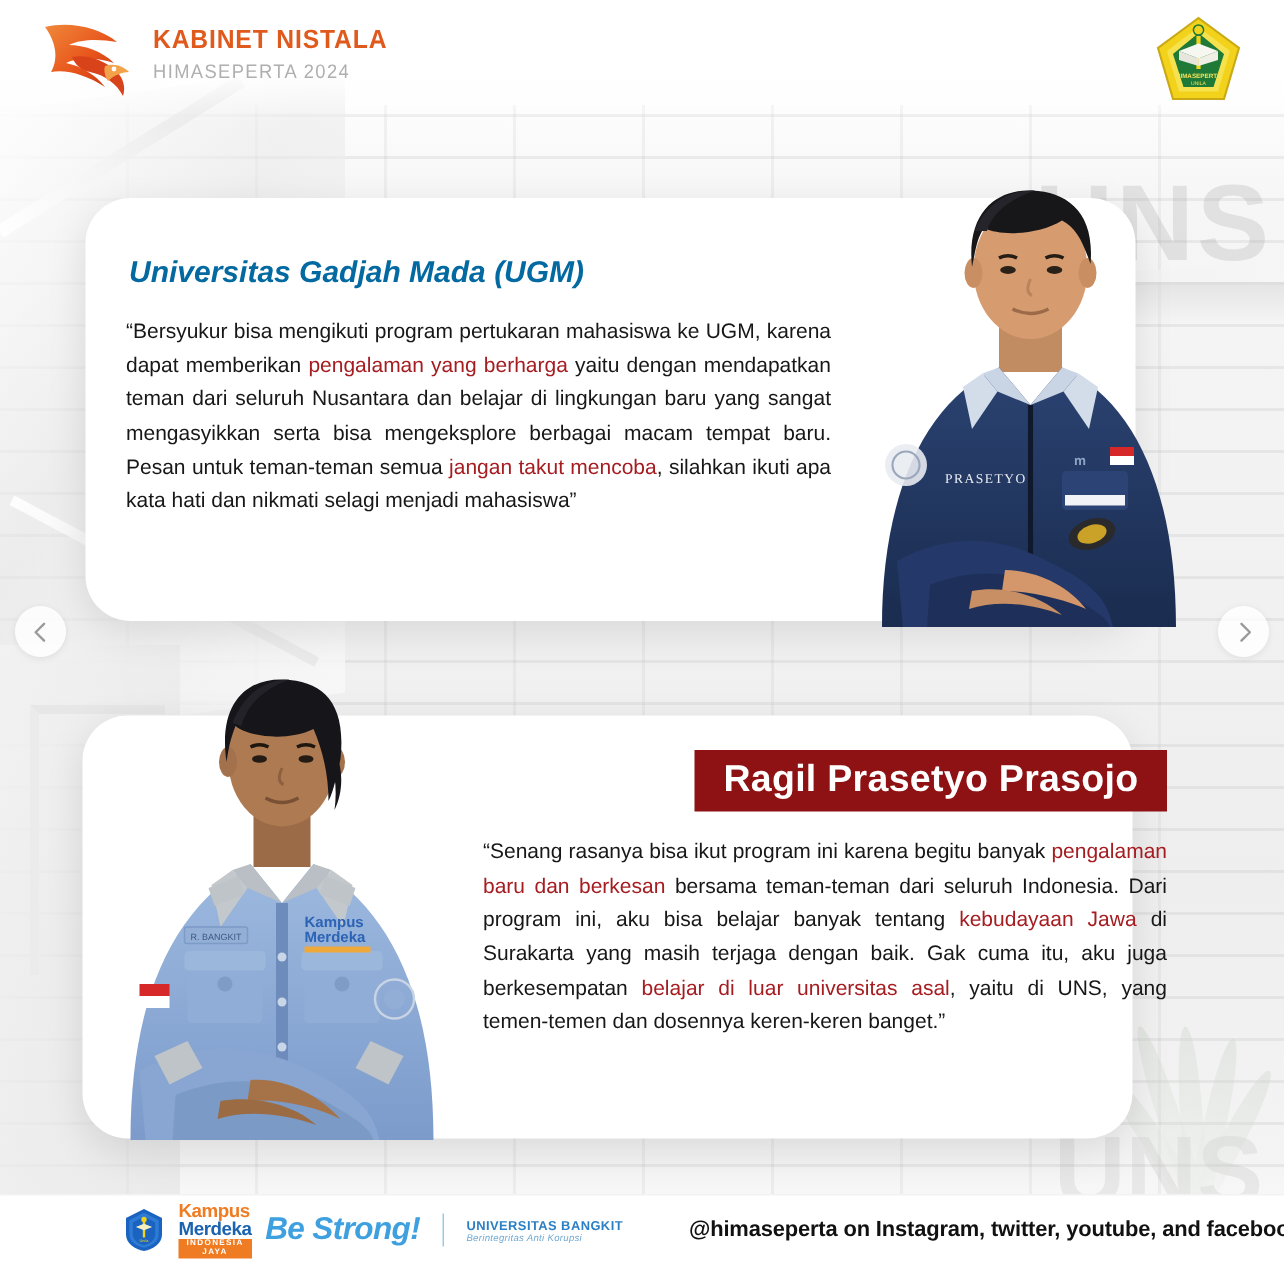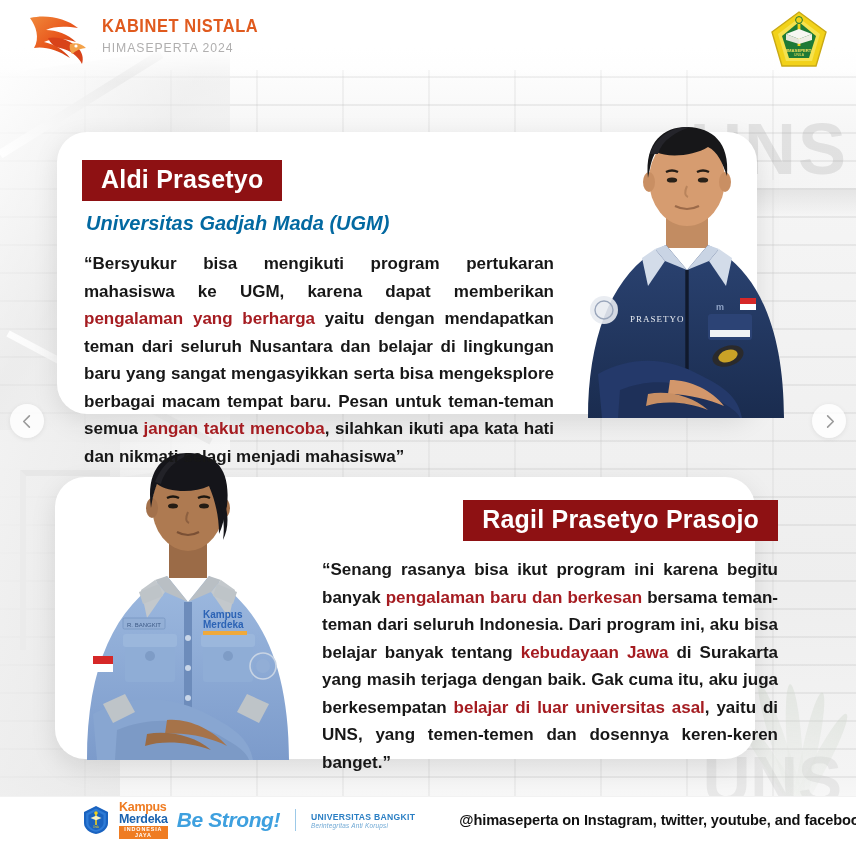--- a/index.html
+++ b/index.html
@@ -140,21 +140,21 @@
     letter-spacing:.2px;
     padding:7px 19px 9px 19px;
     line-height:1;
     white-space:nowrap;
   }
   .univ-line {
     font-size:20px; font-weight:bold; font-style:italic;
     color:#0369a1; white-space:nowrap;
   }
   .quote {
-    font-size:17px; line-height:1.62; font-weight:bold;
+    font-size:14px; line-height:1.62; font-weight:normal;
     color:#171717; text-align:justify; text-justify:inter-word;
   }
   .quote .hl { color:#A51C21; }
 
   
   #c1-body { position:absolute; left:84px; top:160px; width:470px; z-index:7; }
   #c1-banner-wrap { margin-left:-2px; }
   #c1-univ { margin-top:11px; margin-left:2px; }
   #c1-quote { margin-top:15px; width:470px; }
 
@@ -316,23 +316,20 @@
 
       <text x="154" y="192" font-size="9" fill="#8FA3C6" font-family="Liberation Sans, sans-serif" font-weight="bold">m</text>
 
       <ellipse cx="166" cy="238" rx="16" ry="10" fill="#2a2a2c" transform="rotate(-18 166 238)"></ellipse>
       <ellipse cx="166" cy="238" rx="10" ry="6" fill="#C9A227" transform="rotate(-18 166 238)"></ellipse>
     </g>
   </svg>
 </div>
 
 <div id="c1-body">
-  <div id="c1-banner-wrap">
-    <span class="name-banner">Aldi Prasetyo</span>
-  </div>
   <div class="univ-line" id="c1-univ">Universitas Gadjah Mada (UGM)</div>
   <div class="quote" id="c1-quote"><span>“Bersyukur bisa mengikuti program pertukaran mahasiswa ke UGM, karena dapat memberikan </span><span class="hl">pengalaman yang berharga</span><span> yaitu dengan mendapatkan teman dari seluruh Nusantara dan belajar di lingkungan baru yang sangat mengasyikkan serta bisa mengeksplore berbagai macam tempat baru. Pesan untuk teman-teman semua </span><span class="hl">jangan takut mencoba</span><span>, silahkan ikuti apa kata hati dan nikmati selagi menjadi mahasiswa”</span></div>
 </div>
 
 <div class="card" id="card-2"></div>
 
 <div class="photo" id="photo-2">
   <svg viewBox="0 0 250 318" width="250" height="318">
     <defs>
       <clipPath id="pclip2">

